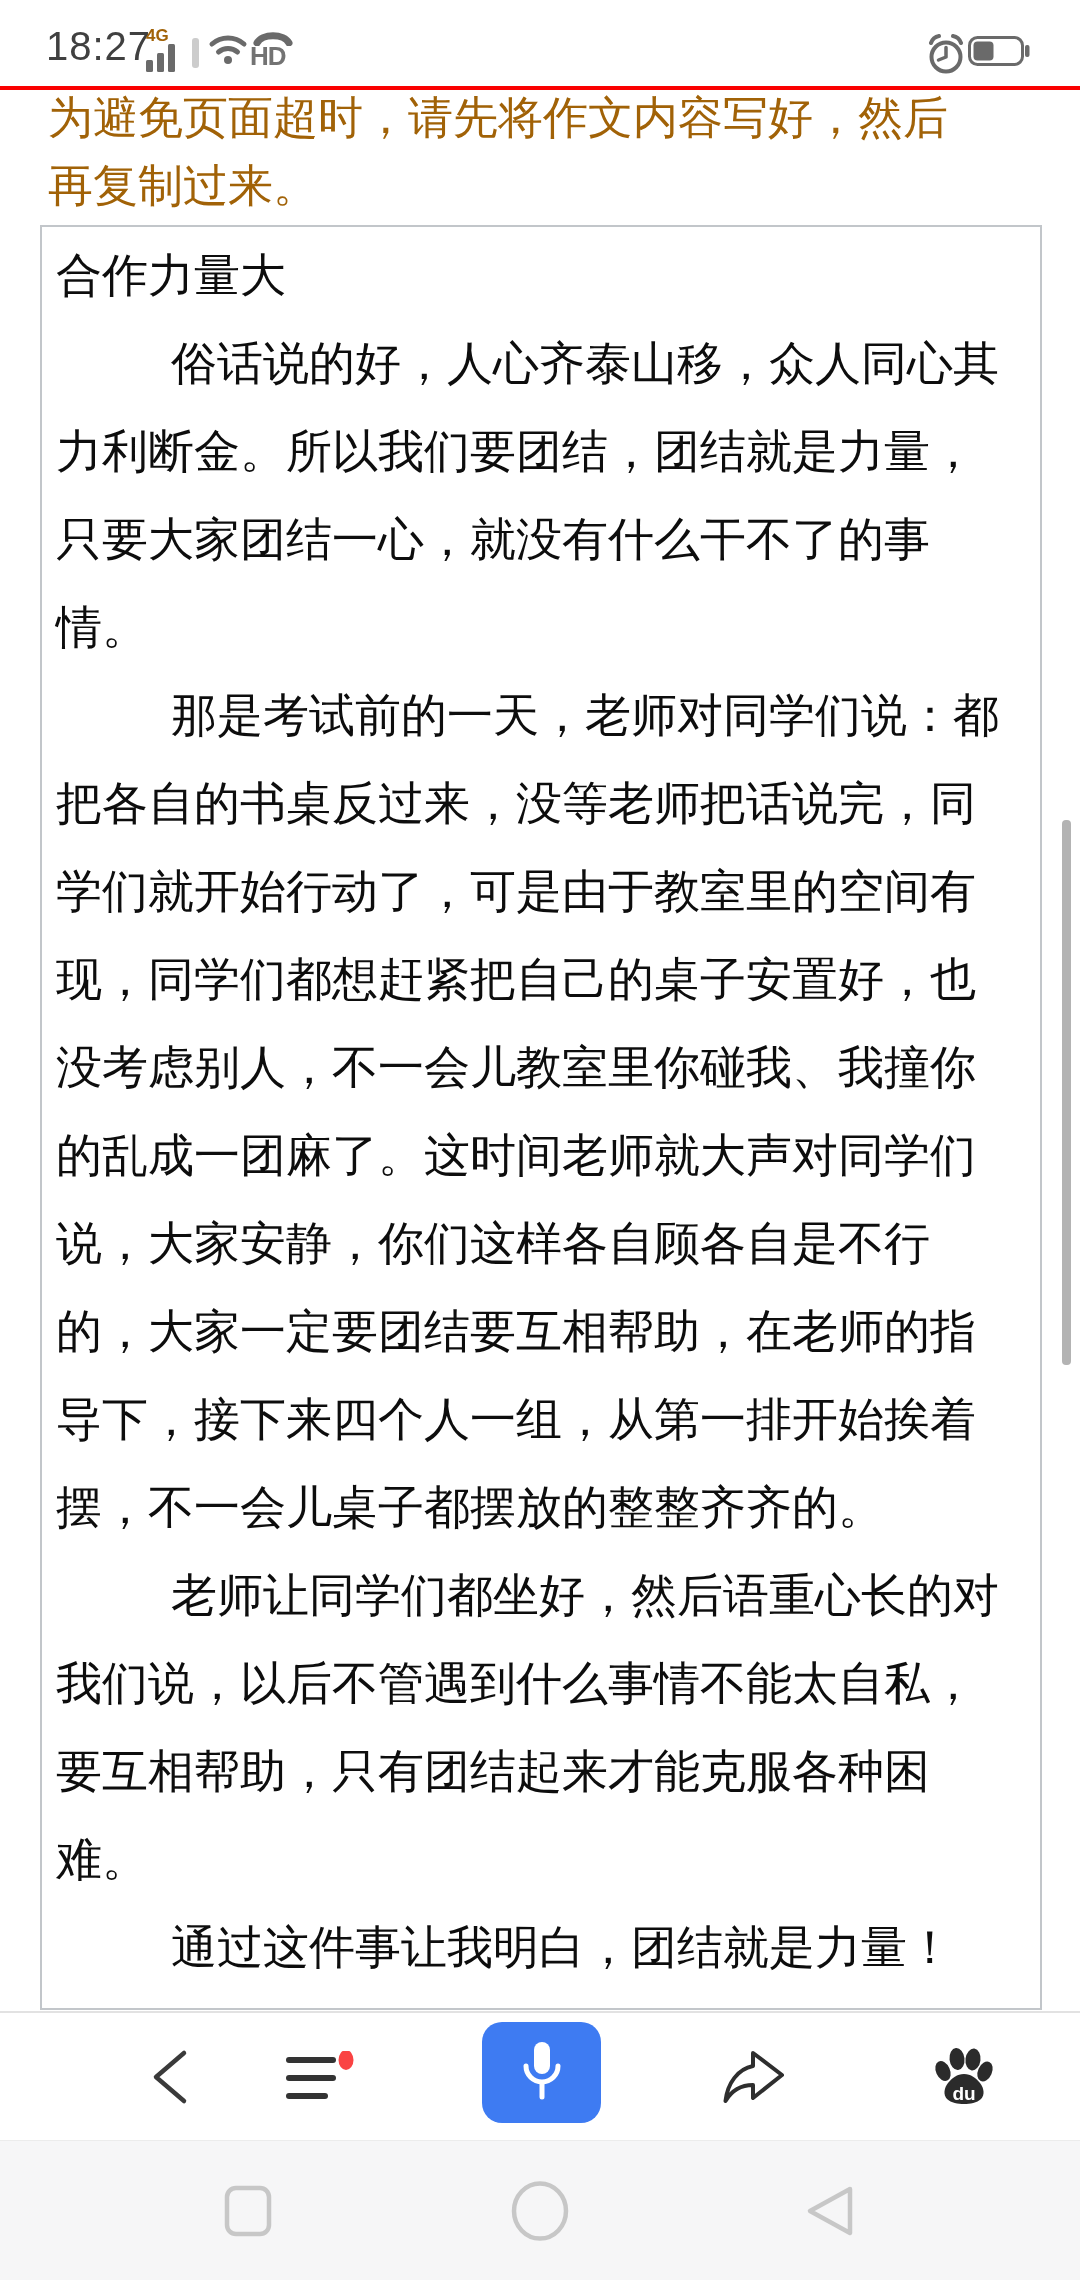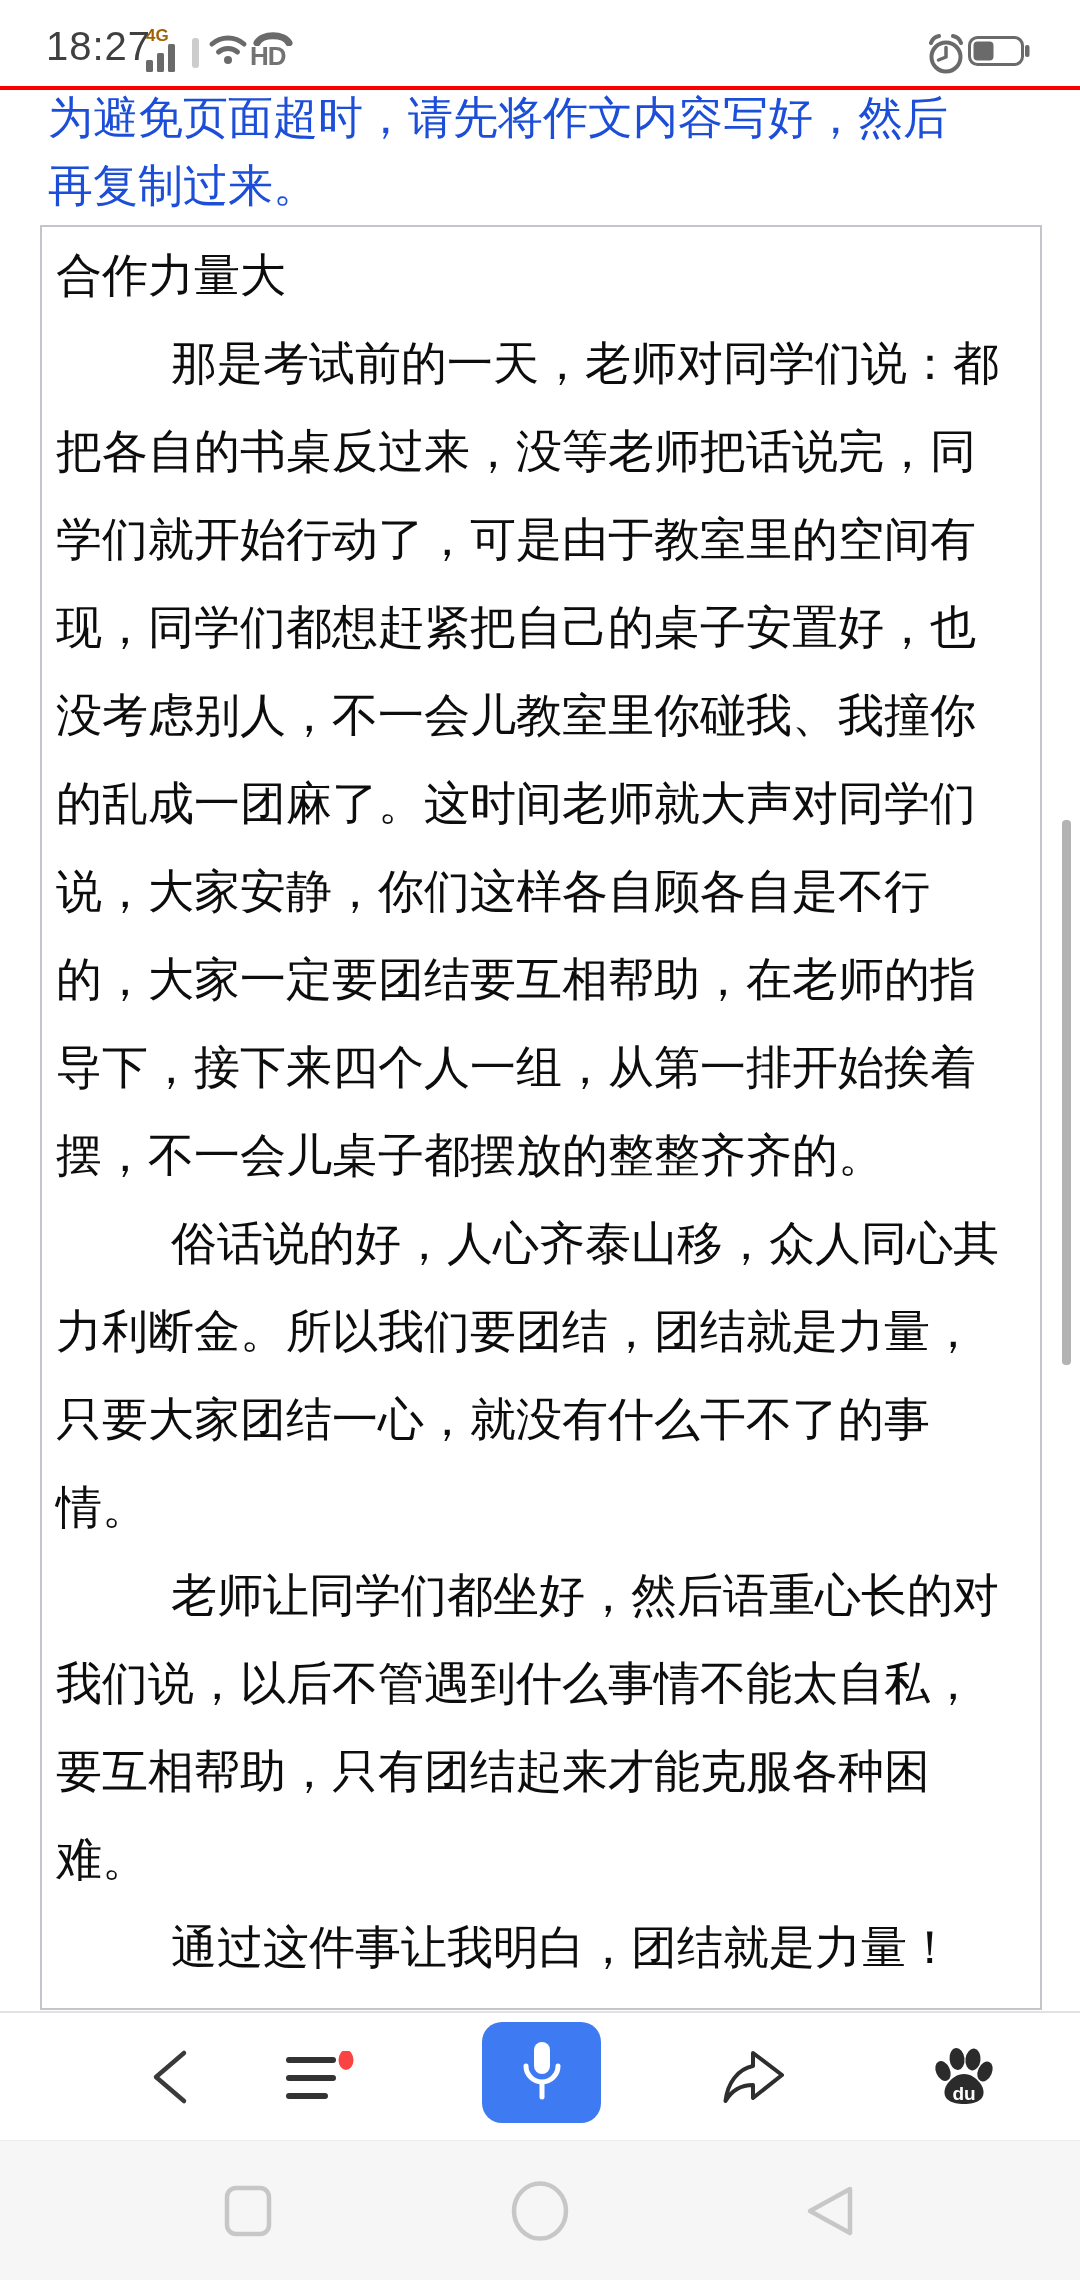--- a/index.html
+++ b/index.html
@@ -14,21 +14,21 @@
   .net-4g { position:absolute; left:146px; top:26px; font-size:17px; font-weight:bold; color:#a16207; }
   .sig-bars { position:absolute; left:146px; top:44px; }
   .sim2-bar { position:absolute; left:192px; top:38px; width:7px; height:30px; background:#cccccc; border-radius:3px; }
   .wifi { position:absolute; left:208px; top:32px; }
   .hd-arc { position:absolute; left:250px; top:28px; }
   .hd-text { position:absolute; left:250px; top:41px; font-size:26px; font-weight:bold; color:#737373; letter-spacing:-1px; }
   .alarm { position:absolute; left:926px; top:34px; }
   .battery { position:absolute; left:968px; top:36px; }
   
   .warn-rule { position:absolute; left:0; top:86px; width:1080px; height:4px; background:#fa0000; }
-  .warning { position:absolute; left:48px; top:84px; width:940px; font-size:45px; line-height:68px; color:#1d4ed8; font-weight:500; }
+  .warning { position:absolute; left:48px; top:84px; width:940px; font-size:45px; line-height:68px; color:#a16207; font-weight:500; }
   
   .essay-box {
     position:absolute; left:40px; top:225px; width:1002px; height:1785px;
     background:#ffffff; border:2px solid #c2c6ca; overflow:hidden;
   }
   .essay-inner { padding:4px 24px 0 14px; font-size:46px; line-height:88px; color:#0d0d0d; }
   .essay-inner p { text-indent:2.5em; }
   
   .scroll-thumb { position:absolute; left:1062px; top:820px; width:9px; height:545px; background:#b3b3b3; border-radius:4px; }
   .hairline { position:absolute; left:0; top:2011px; width:1080px; height:2px; background:#e2e2e2; }
@@ -82,22 +82,22 @@
       <rect x="57" y="9" width="4.5" height="12" rx="2" fill="#6a6a6a"></rect>
     </svg>
   </div>
 
   <div class="warn-rule"></div>
   <div class="warning">为避免页面超时，请先将作文内容写好，然后再复制过来。</div>
 
   <div class="essay-box">
     <div class="essay-inner">
       <div>合作力量大</div>
+      <p>俗话说的好，人心齐泰山移，众人同心其力利断金。所以我们要团结，团结就是力量，只要大家团结一心，就没有什么干不了的事情。</p>
       <p>那是考试前的一天，老师对同学们说：都把各自的书桌反过来，没等老师把话说完，同学们就开始行动了，可是由于教室里的空间有现，同学们都想赶紧把自己的桌子安置好，也没考虑别人，不一会儿教室里你碰我、我撞你的乱成一团麻了。这时间老师就大声对同学们说，大家安静，你们这样各自顾各自是不行的，大家一定要团结要互相帮助，在老师的指导下，接下来四个人一组，从第一排开始挨着摆，不一会儿桌子都摆放的整整齐齐的。</p>
-      <p>俗话说的好，人心齐泰山移，众人同心其力利断金。所以我们要团结，团结就是力量，只要大家团结一心，就没有什么干不了的事情。</p>
       <p>老师让同学们都坐好，然后语重心长的对我们说，以后不管遇到什么事情不能太自私，要互相帮助，只有团结起来才能克服各种困难。</p>
       <p>通过这件事让我明白，团结就是力量！</p>
     </div>
   </div>
   <div class="scroll-thumb"></div>
   <div class="hairline"></div>
 
   <div class="toolbar">
     <div class="tb-btn back-btn">
       <svg width="44" height="56" viewBox="0 0 44 56">

